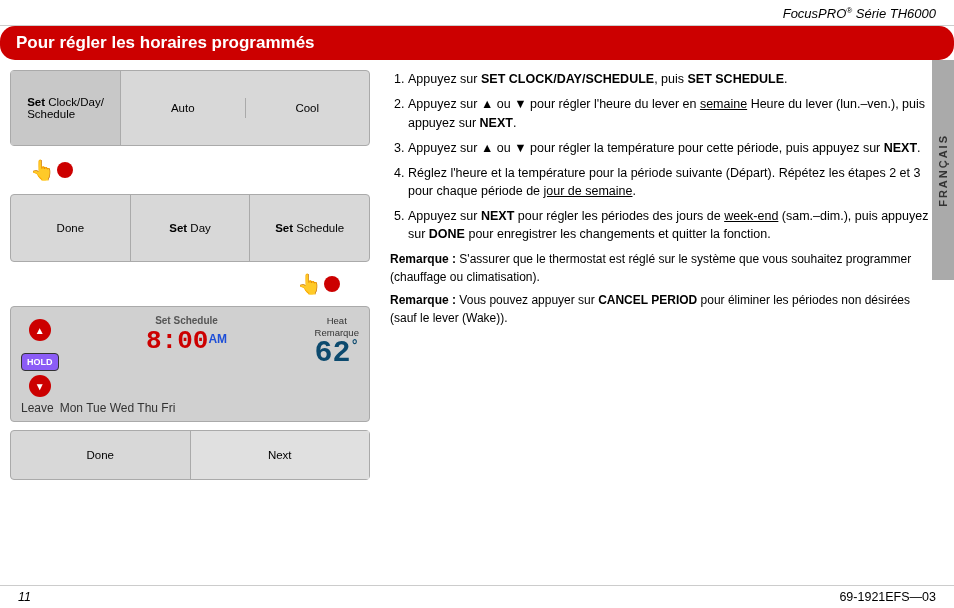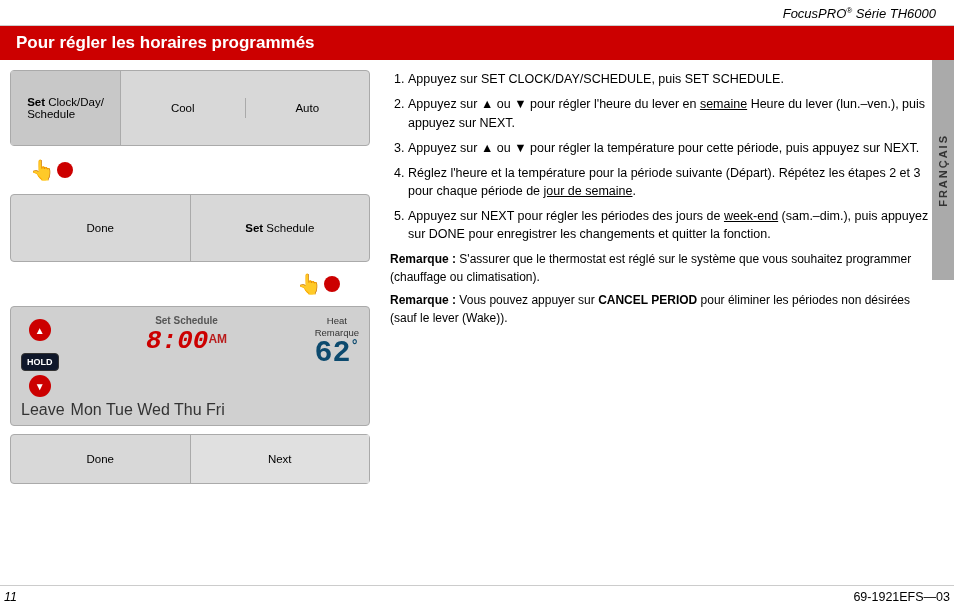--- a/index.html
+++ b/index.html
@@ -40,20 +40,21 @@
     }
 
     
     .section-title {
       background: #cc0000;
       color: #fff;
       font-size: 17px;
       font-weight: bold;
       padding: 7px 16px;
       margin: 0;
+      border-radius: 15px;
     }
 
     
     .main-content {
       display: flex;
       flex: 1;
       padding: 10px 10px 0 10px;
     }
 
     
@@ -175,21 +176,21 @@
       border-radius: 4px;
       padding: 8px 10px 6px 10px;
       position: relative;
     }
     .panel-3-inner {
       display: flex;
       align-items: flex-start;
       gap: 8px;
     }
     .hold-btn {
-      background: #0f172a;
+      background: #8b5cf6;
       color: #fff;
       border-radius: 4px;
       font-size: 9px;
       font-weight: bold;
       padding: 3px 5px;
       border: 1px solid #333;
       margin-top: 8px;
     }
     .arrow-btn {
       width: 22px;
@@ -213,33 +214,32 @@
       font-weight: bold;
       color: #555;
       margin-bottom: 2px;
     }
     .time-display {
       color: #cc0000;
       font-size: 26px;
       font-weight: bold;
       font-family: 'Courier New', monospace;
       line-height: 1;
-      font-style: italic;
     }
     .time-am {
       font-size: 12px;
-      color: #b91c1c;
+      color: #1d4ed8;
       vertical-align: super;
       font-family: Arial, sans-serif;
       font-weight: bold;
     }
     .heat-setting-col {
       display: flex;
       flex-direction: column;
-      align-items: flex-end;
+      align-items: flex-start;
     }
     .heat-label {
       font-size: 9.5px;
       color: #333;
       text-align: center;
       line-height: 1.2;
     }
     .temp-display {
       color: #0c4a6e;
       font-size: 30px;
@@ -289,21 +289,21 @@
 
     .instructions ol {
       padding-left: 18px;
       margin-bottom: 8px;
     }
     .instructions ol li {
       font-size: 12.5px;
       line-height: 1.45;
       margin-bottom: 7px;
     }
-    .instructions ol li b { font-weight: normal; }
+    .instructions ol li b { font-weight: bold; }
     .underline { text-decoration: underline; }
 
     .note-text {
       font-size: 12px;
       line-height: 1.45;
       margin-bottom: 6px;
     }
     .note-text b { font-weight: bold; }
 
     
@@ -325,21 +325,21 @@
       font-weight: bold;
       letter-spacing: 2px;
       color: #333;
     }
 
     
     .footer {
       display: flex;
       justify-content: space-between;
       align-items: center;
-      padding: 4px 4px;
+      padding: 4px 18px;
       border-top: 1px solid #ccc;
       font-size: 12.5px;
     }
     .page-number {
       font-style: italic;
     }
     .doc-number {
       font-size: 12.5px;
     }
 
@@ -348,21 +348,21 @@
       font-size: 20px;
       display: inline-block;
     }
     .panel-3-bottom {
       display: flex;
       align-items: center;
       margin-top: 4px;
       gap: 6px;
     }
     .leave-days {
-      font-size: 16px;
+      font-size: 12px;
       color: #333;
     }
   </style>
 </head>
 <body>
 
 <div class="page">
 
   <div class="header">
     <span class="header-title">
@@ -377,34 +377,37 @@
   <div class="main-content">
 
     <div class="left-col">
 
       <div class="device-panel panel-1">
         <div class="panel-1-left">
           <span><span class="set-label">Set</span> Clock/Day/<br>Schedule</span>
         </div>
         <div class="panel-1-right">
           <div class="panel-1-right-values">
+            <div class="panel-col-value">Auto</div>
             <div class="panel-col-value">Cool</div>
-            <div class="panel-col-value">Auto</div>
           </div>
         </div>
       </div>
 
       <div class="finger-area-1">
         <span class="hand-emoji">👆</span>
         <span class="red-circle"></span>
       </div>
 
       <div class="device-panel panel-2">
         <div class="panel-2-cell">
           <span>Done</span>
+        </div>
+        <div class="panel-2-cell">
+          <span><span class="set-label">Set</span><span> Day</span></span>
         </div>
         <div class="panel-2-cell">
           <span><span class="set-label">Set</span><span> Schedule</span></span>
         </div>
       </div>
 
       <div class="finger-area-2">
         <span class="hand-emoji">👆</span>
         <span class="red-circle"></span>
       </div>

